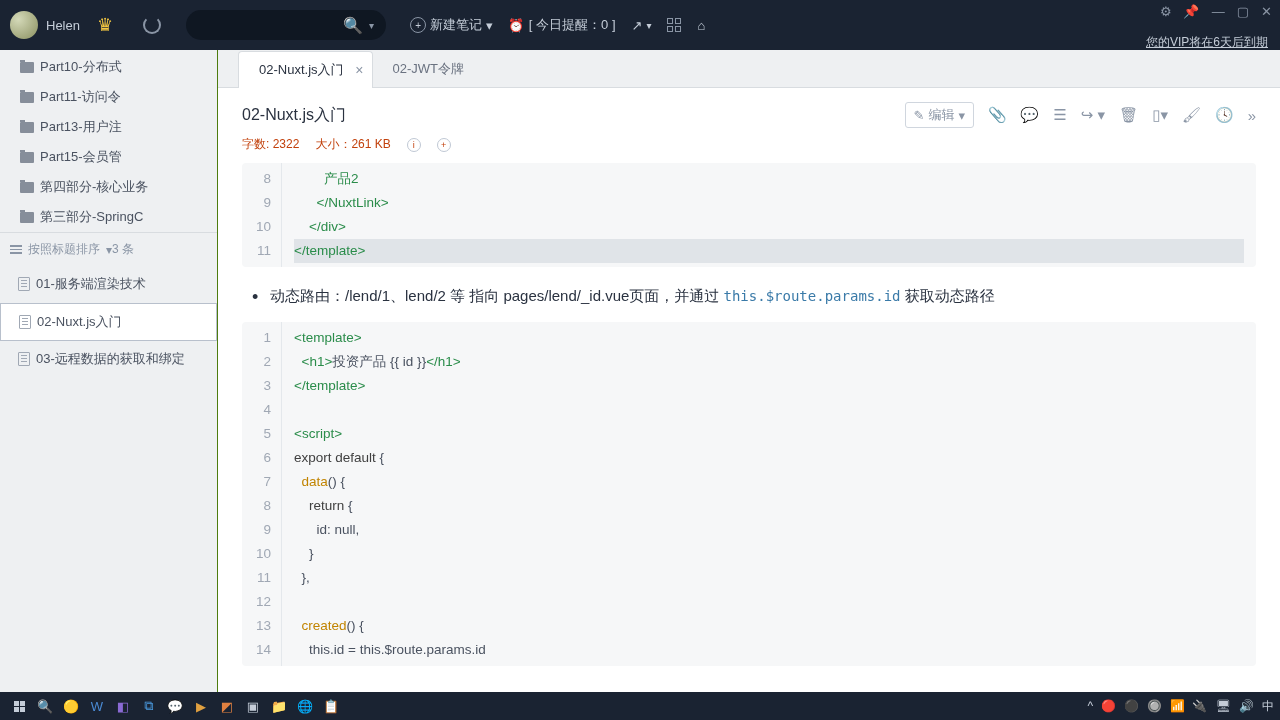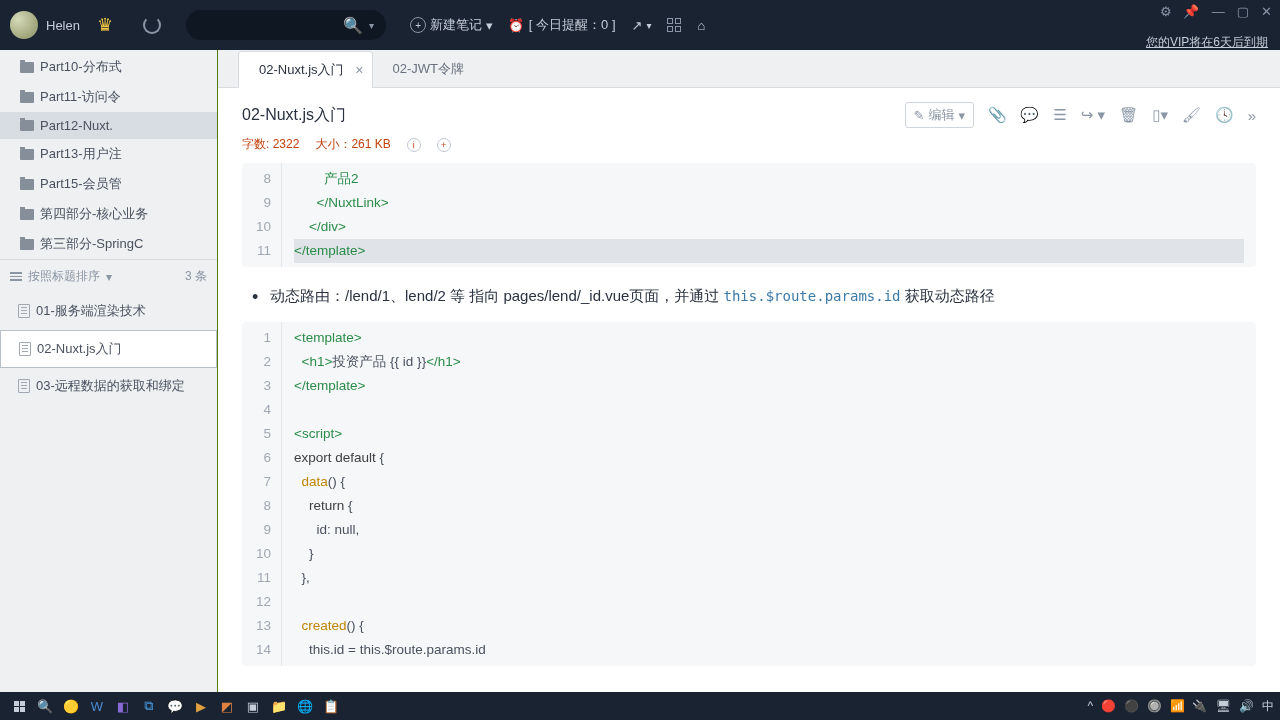--- a/index.html
+++ b/index.html
@@ -23,21 +23,21 @@
 .vip-notice { position: absolute; right: 12px; top: 26px; font-size: 12px; color: #c5cdd8; text-decoration: underline; margin-top: 8px; }
 
 .mainarea { display: flex; height: 642px; }
 .sidebar { width: 218px; background: #eef0f2; border-right: 1px solid #4d7c0f; display: flex; flex-direction: column; }
 .folder-list { padding-top: 2px; }
 .folder-item { padding: 6px 10px 6px 20px; font-size: 13px; color: #4a5260; display: flex; align-items: center; gap: 6px; cursor: pointer; white-space: nowrap; overflow: hidden; }
 .folder-item.selected { background: #d8dde3; }
 .folder-icon { width: 14px; height: 11px; background: #868e9a; border-radius: 1px; position: relative; flex-shrink: 0; }
 .folder-icon::before { content: ''; position: absolute; top: -2px; left: 0; width: 5px; height: 2px; background: #868e9a; }
 
-.sort-bar { border-top: 1px solid #d8dce0; padding: 8px 10px; display: flex; align-items: center; justify-content: space-between; font-size: 12px; color: #8a95a5; }
+.sort-bar { border-top: 1px solid #d8dce0; padding: 8px 10px; display: flex; align-items: center; font-size: 12px; color: #8a95a5; }
 .sort-left { display: flex; align-items: center; gap: 6px; }
 .hamburger { display: flex; flex-direction: column; gap: 2px; }
 .hamburger span { width: 12px; height: 1.5px; background: #8a95a5; }
 
 .note-list { }
 .note-item { padding: 9px 10px 9px 18px; font-size: 13px; color: #4a5260; display: flex; align-items: center; gap: 6px; cursor: pointer; border-bottom: 1px solid transparent; }
 .note-item.active { background: #fff; border: 1px solid #b8c0cc; }
 .doc-icon { width: 12px; height: 14px; border: 1px solid #a0a8b4; border-radius: 1px; flex-shrink: 0; position: relative; }
 .doc-icon::after { content: ''; position: absolute; top: 2px; left: 2px; right: 2px; height: 1px; background: #a0a8b4; box-shadow: 0 3px 0 #a0a8b4, 0 6px 0 #a0a8b4; }
 
@@ -120,24 +120,20 @@
 <div class="mainarea">
   <div class="sidebar">
     <div class="folder-list" id="folder-list">
         <div class="folder-item">
           <span class="folder-icon"></span>
           <span>Part10-分布式</span>
         </div>
         <div class="folder-item">
           <span class="folder-icon"></span>
           <span>Part11-访问令</span>
-        </div>
-        <div class="folder-item selected">
-          <span class="folder-icon"></span>
-          <span>Part12-Nuxt.</span>
         </div>
         <div class="folder-item">
           <span class="folder-icon"></span>
           <span>Part13-用户注</span>
         </div>
         <div class="folder-item">
           <span class="folder-icon"></span>
           <span>Part15-会员管</span>
         </div>
         <div class="folder-item">

